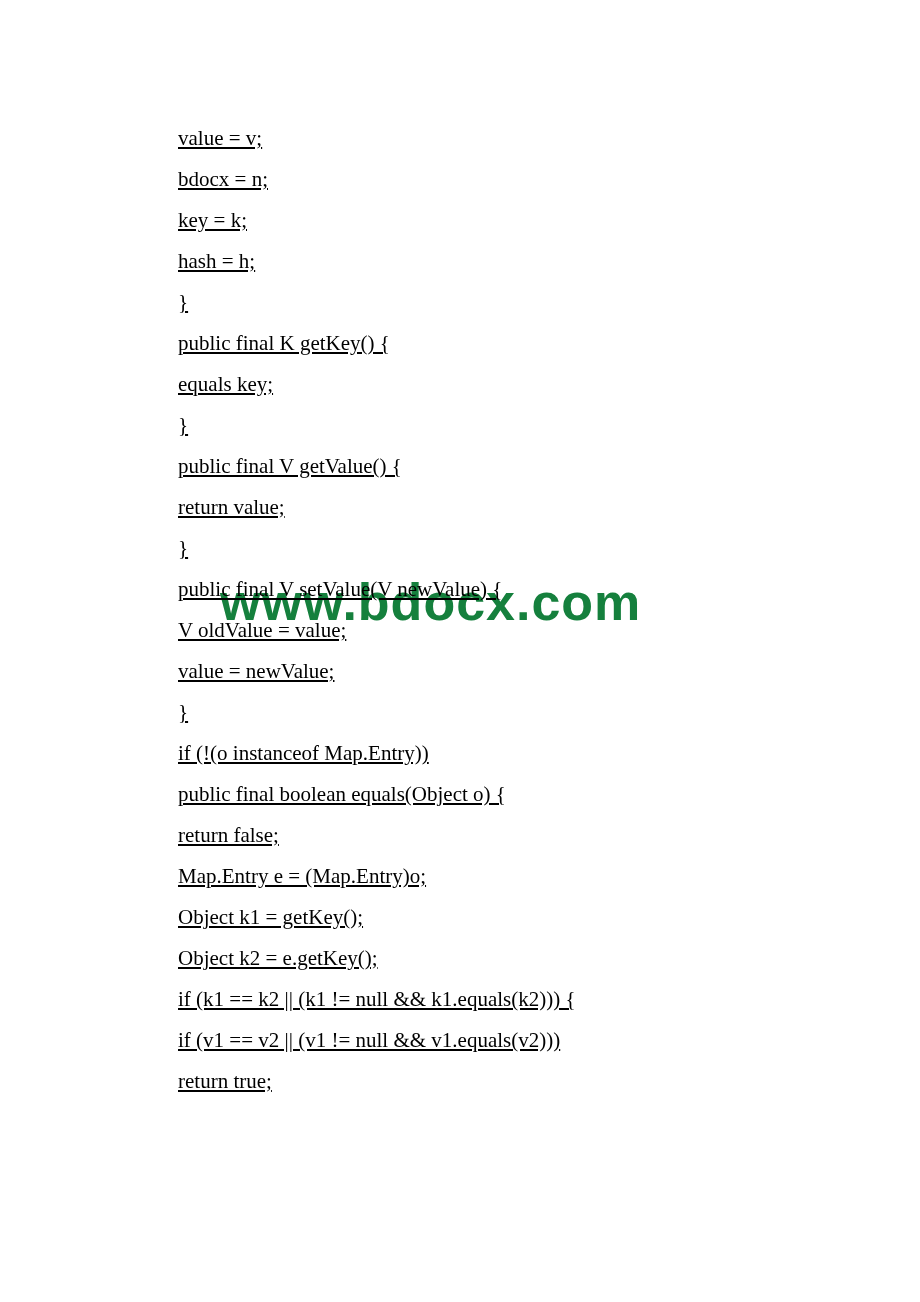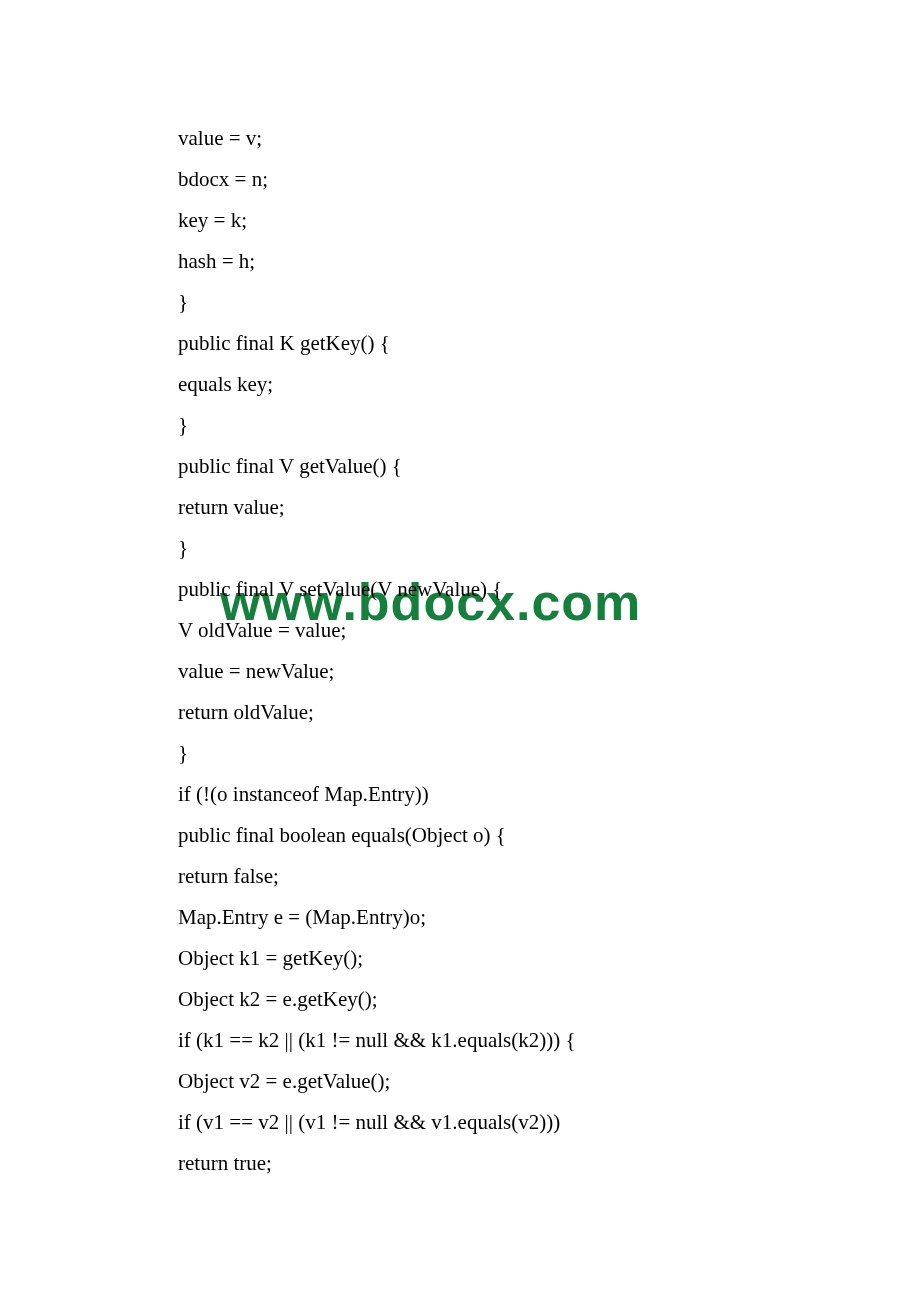--- a/index.html
+++ b/index.html
@@ -11,20 +11,21 @@
       background: #ffffff;
       width: 920px;
       height: 1302px;
       font-family: "Times New Roman", Times, serif;
       position: relative;
     }
     .content {
       padding-top: 118px;
       padding-left: 178px;
       padding-right: 52px;
+      text-decoration: underline;
     }
     .code-line {
       font-size: 21px;
       line-height: 41px;
       color: #000000;
       white-space: pre;
     }
     .watermark {
       position: absolute;
       top: 572px;
@@ -55,25 +56,23 @@
   <div class="code-line">}</div>
   <div class="code-line">public final K getKey() {</div>
   <div class="code-line">equals key;</div>
   <div class="code-line">}</div>
   <div class="code-line">public final V getValue() {</div>
   <div class="code-line">return value;</div>
   <div class="code-line">}</div>
   <div class="code-line">public final V setValue(V newValue) {</div>
   <div class="code-line">V oldValue = value;</div>
   <div class="code-line">value = newValue;</div>
-  <div class="code-line">return oldValue;</div>
   <div class="code-line">}</div>
   <div class="code-line">if (!(o instanceof Map.Entry))</div>
   <div class="code-line">public final boolean equals(Object o) {</div>
   <div class="code-line">return false;</div>
   <div class="code-line">Map.Entry e = (Map.Entry)o;</div>
   <div class="code-line">Object k1 = getKey();</div>
   <div class="code-line">Object k2 = e.getKey();</div>
   <div class="code-line">if (k1 == k2 || (k1 != null &amp;&amp; k1.equals(k2))) {</div>
-  <div class="code-line">Object v2 = e.getValue();</div>
   <div class="code-line">if (v1 == v2 || (v1 != null &amp;&amp; v1.equals(v2)))</div>
   <div class="code-line">return true;</div>
 </div>
 
 </body></html>

